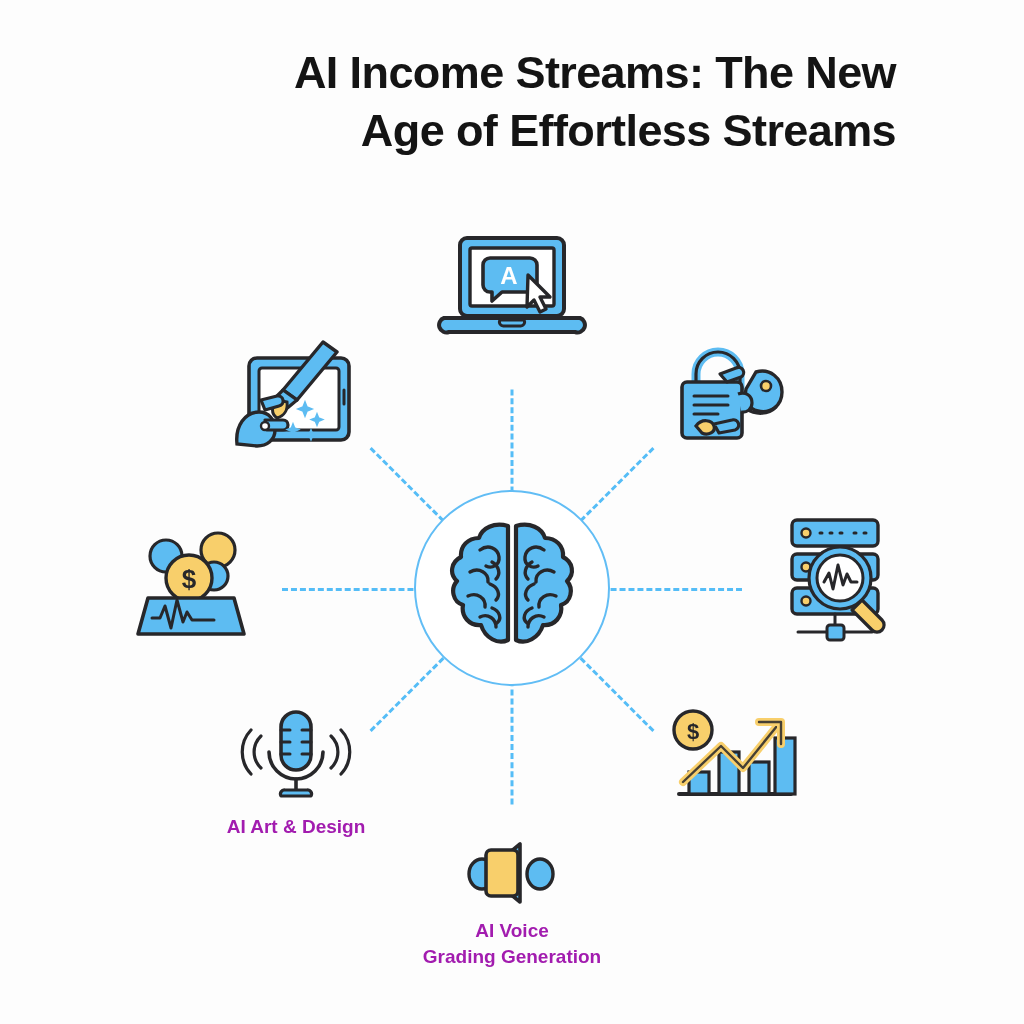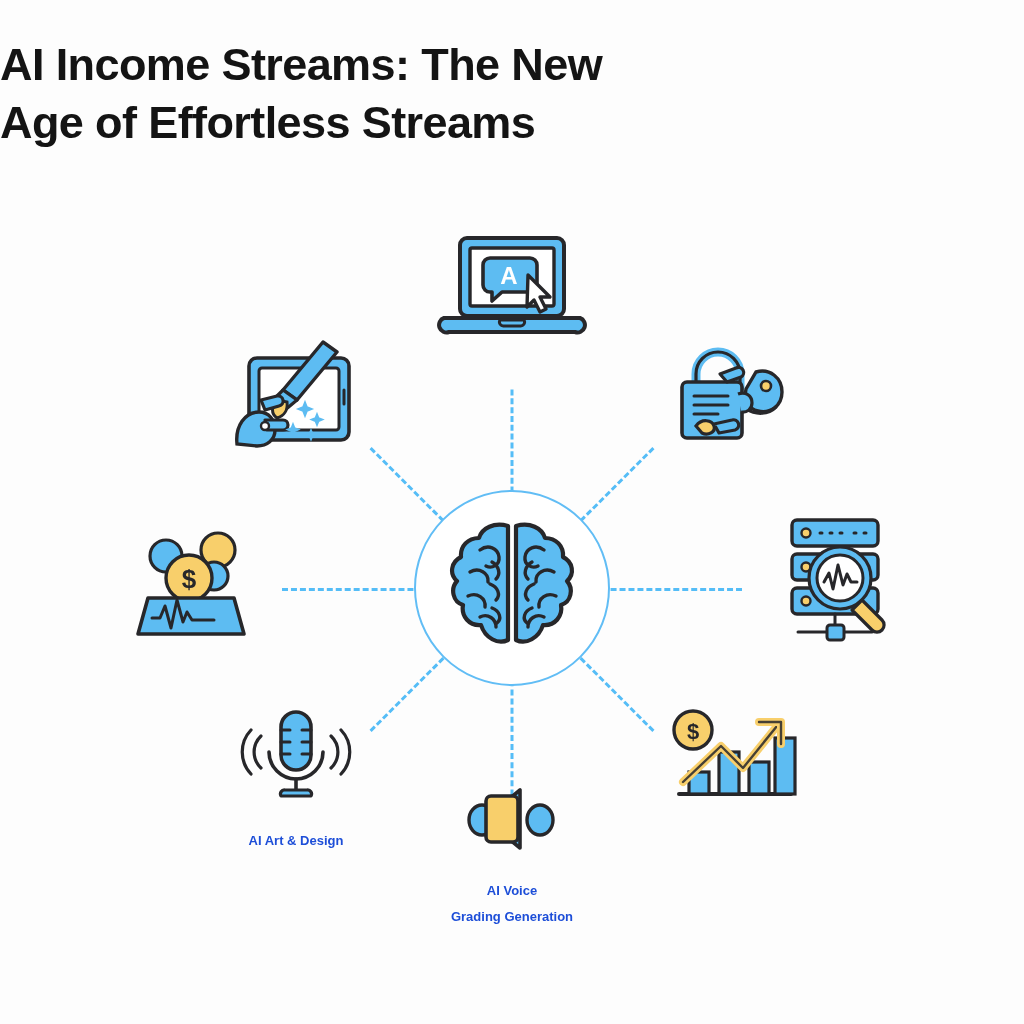--- a/index.html
+++ b/index.html
@@ -14,23 +14,23 @@
     position: relative;
     width: 1024px;
     height: 1024px;
     background: #fdfdfd;
     overflow: hidden;
   }
   
   .title-block {
     position: absolute;
     left: 0;
-    top: 36px;
+    top: 44px;
     width: 896px;
-    text-align: left;
+    text-align: right;
   }
   .title-line {
     font-family: "Liberation Sans", sans-serif;
     font-weight: bold;
     font-size: 45px;
     line-height: 58px;
     letter-spacing: -0.6px;
     color: #141414;
     white-space: nowrap;
   }
@@ -65,26 +65,26 @@
   
   .node {
     position: absolute;
     text-align: center;
   }
   .node-icon {
     display: block;
     margin: 0 auto;
   }
   .node-label {
-    margin-top: 24px;
+    margin-top: 10px;
     font-family: "Liberation Sans", sans-serif;
     font-weight: bold;
-    font-size: 13px;
+    font-size: 19px;
     line-height: 26px;
-    color: #1d4ed8;
+    color: #a21caf;
     white-space: pre-line;
   }
 </style>
 </head>
 <body>
 
 <div id="canvas">
 
   <div class="title-block">
     <div class="title-line">AI Income Streams: The New</div>
@@ -197,21 +197,21 @@
       <rect x="112" y="32" width="20" height="56" fill="#5DBCF2" stroke="#27272A" stroke-width="3.2"></rect>
       <path d="M20 76 L58 40 L80 62 L114 20" fill="none" stroke="#F8CF6B" stroke-width="8" stroke-linecap="round" stroke-linejoin="round"></path>
       <path d="M20 76 L58 40 L80 62 L114 20" fill="none" stroke="#27272A" stroke-width="2.4" stroke-linecap="round" stroke-linejoin="round" opacity="0.85"></path>
       <path d="M96 16 h22 v22" fill="none" stroke="#F8CF6B" stroke-width="8" stroke-linecap="round" stroke-linejoin="round"></path>
       <path d="M96 16 h22 v22" fill="none" stroke="#27272A" stroke-width="2.4" stroke-linecap="round" stroke-linejoin="round" opacity="0.85"></path>
       <circle cx="30" cy="24" r="19" fill="#F8CF6B" stroke="#27272A" stroke-width="3.4"></circle>
       <text x="30" y="33" font-family="Liberation Sans, sans-serif" font-size="22" font-weight="bold" fill="#27272A" text-anchor="middle">$</text>
     </svg>
   </div>
 
-  <div class="node" style="left:422px; top:782px; width:180px;">
+  <div class="node" style="left:422px; top:836px; width:180px;">
     <svg class="node-icon" width="96" height="72" viewBox="0 0 96 72">
       <ellipse cx="18" cy="38" rx="13" ry="15" fill="#5DBCF2" stroke="#27272A" stroke-width="3.4"></ellipse>
       <ellipse cx="76" cy="38" rx="13" ry="15" fill="#5DBCF2" stroke="#27272A" stroke-width="3.4"></ellipse>
       <path d="M56 8 L56 66 L34 48 L34 26 Z" fill="#5DBCF2" stroke="#27272A" stroke-width="3.6" stroke-linejoin="round"></path>
       <rect x="22" y="14" width="32" height="46" rx="5" fill="#F8CF6B" stroke="#27272A" stroke-width="3.6"></rect>
     </svg>
     <div class="node-label">AI Voice
 Grading Generation</div>
   </div>
 

